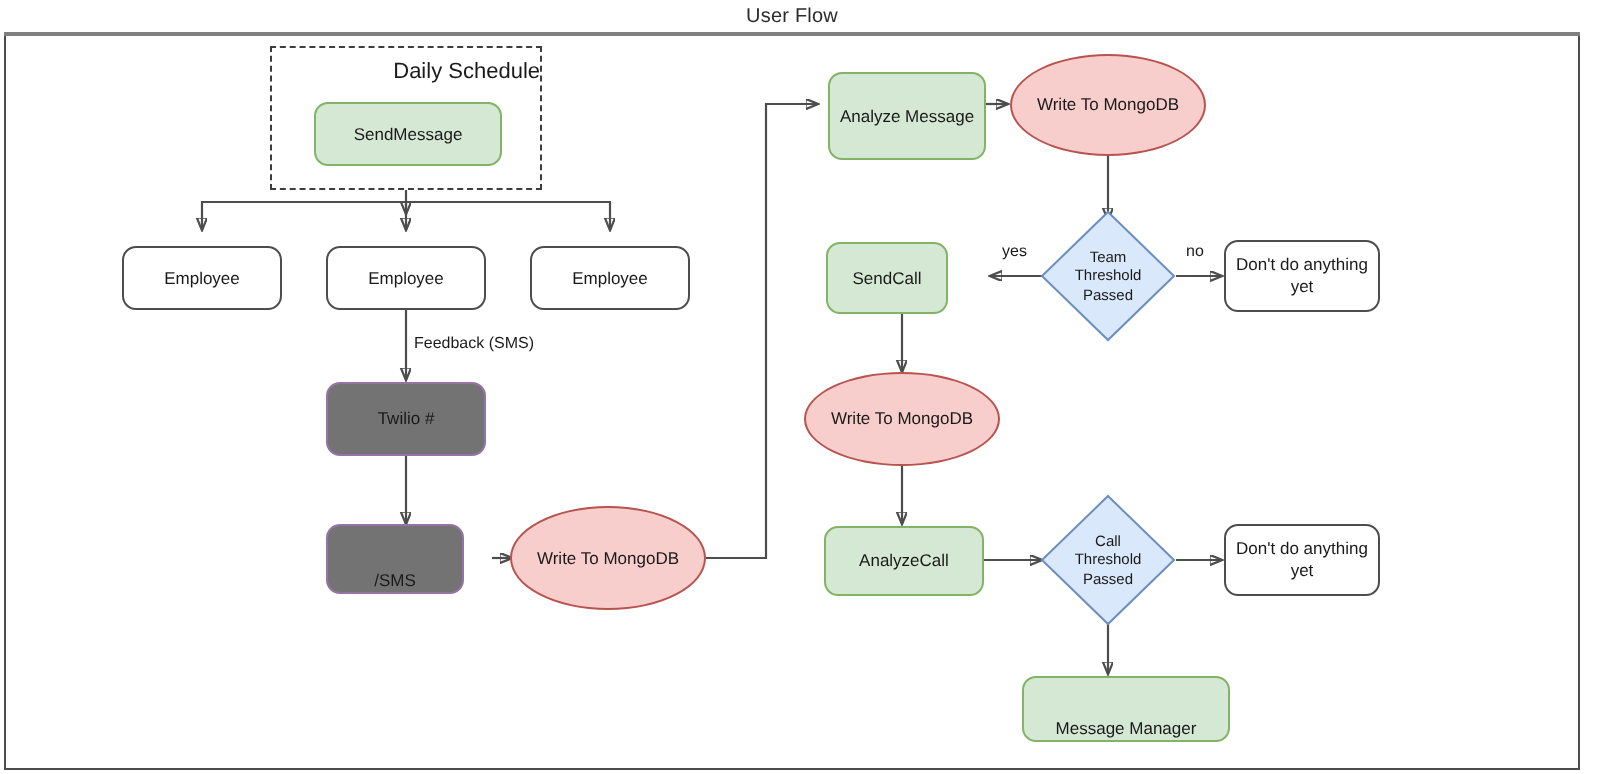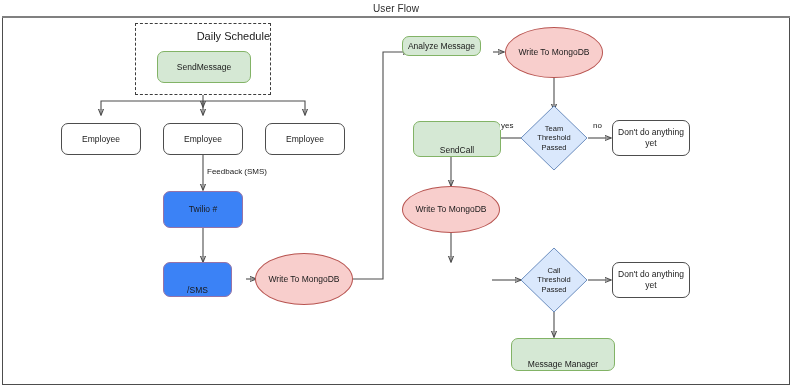--- a/index.html
+++ b/index.html
@@ -60,21 +60,21 @@
     font-size: 8.5px;
     line-height: 1.25;
     color: #1a1a1a;
     z-index: 3;
   }
   .rect {
     border-radius: 7px;
     border: 1px solid;
   }
   .n-green { background: #d5e8d4; border-color: #82b366; }
-  .n-purple { background: #3b82f6; border-color: #9673a6; }
+  .n-purple { background: #737373; border-color: #9673a6; }
   .n-white { background: #ffffff; border-color: #4d4d4d; }
   .ellipse {
     border-radius: 50%;
     border: 1px solid #b85450;
     background: #f8cecc;
   }
   .diamond-wrap {
     position: absolute;
     z-index: 3;
   }
@@ -209,21 +209,21 @@
     </div>
 
     <div class="node rect n-purple" style="left:163px; top:262px; width:69px; height:35px;align-items:flex-end;">
       <span>/SMS</span>
     </div>
 
     <div class="node ellipse" style="left:255px; top:253px; width:98px; height:52px;">
       <span>Write To MongoDB</span>
     </div>
 
-    <div class="node rect n-green" style="left:402px; top:36px; width:79px; height:20px;">
+    <div class="node rect n-green" style="left:414px; top:36px; width:79px; height:44px;">
       <span>Analyze Message</span>
     </div>
 
     <div class="node ellipse" style="left:505px; top:27px; width:98px; height:51px;">
       <span>Write To MongoDB</span>
     </div>
 
     <div class="diamond-wrap" style="left:520px; top:105px; width:68px; height:66px;">
       <svg class="dshape" viewBox="0 0 68 66">
         <polygon points="34,1 67,33 34,65 1,33" fill="#dae8fc" stroke="#6c8ebf" stroke-width="1"></polygon>
@@ -234,35 +234,38 @@
           <div>Threshold</div>
           <div>Passed</div>
         </div>
       </div>
     </div>
 
     <div class="edge-label" style="left:500px; top:121px;">yes</div>
 
     <div class="edge-label" style="left:592px; top:121px;">no</div>
 
-    <div class="node rect n-green" style="left:413px; top:121px; width:88px; height:36px;align-items:flex-end;">
+    <div class="node rect n-green" style="left:413px; top:121px; width:61px; height:36px;">
       <span>SendCall</span>
     </div>
 
     <div class="node rect n-white" style="left:612px; top:120px; width:78px; height:36px;">
       <div>
         <div>Don't do anything</div>
         <div>yet</div>
       </div>
     </div>
 
     <div class="node ellipse" style="left:402px; top:186px; width:98px; height:47px;">
       <span>Write To MongoDB</span>
     </div>
 
+    <div class="node rect n-green" style="left:412px; top:263px; width:80px; height:35px;">
+      <span>AnalyzeCall</span>
+    </div>
 
     <div class="diamond-wrap" style="left:520px; top:247px; width:68px; height:66px;">
       <svg class="dshape" viewBox="0 0 68 66">
         <polygon points="34,1 67,33 34,65 1,33" fill="#dae8fc" stroke="#6c8ebf" stroke-width="1"></polygon>
       </svg>
       <div class="dlabel">
         <div>
           <div>Call</div>
           <div>Threshold</div>
           <div>Passed</div>

